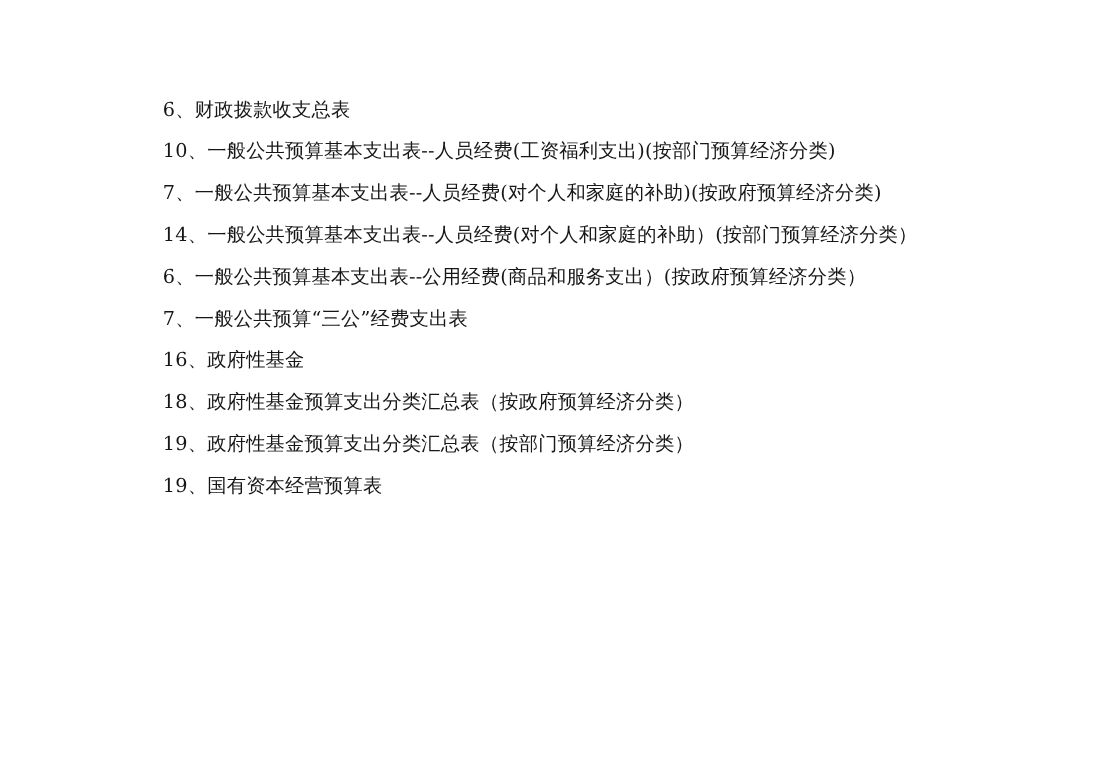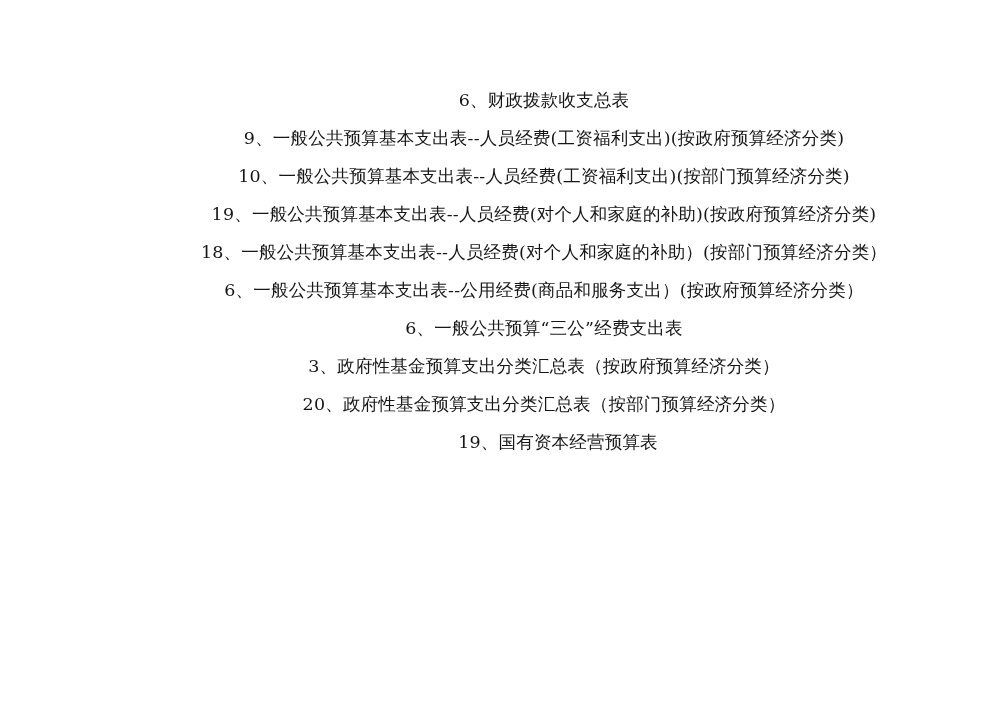--- a/index.html
+++ b/index.html
@@ -13,51 +13,49 @@
     font-family: "DejaVu Serif", "Liberation Serif", serif;
     color: #1a1a1a;
     overflow: hidden;
   }
   .page {
     position: relative;
     width: 1000px;
     height: 706px;
     background: #ffffff;
     box-sizing: border-box;
-    text-align: center;
   }
   .doc-body {
     position: absolute;
     left: 148px;
     top: 92px;
     right: 60px;
   }
   .toc-item {
     font-size: 17.5px;
     line-height: 1.0;
     letter-spacing: 0.2px;
     margin: 0 0 20.5px 0;
     white-space: nowrap;
     color: #161616;
     font-family: "DejaVu Serif", "Liberation Serif", serif;
   }
   .toc-item:last-child {
     margin-bottom: 0;
-    margin-left: 28px;
   }
 </style>
 </head>
 <body>
 
 <div class="page">
   <div class="doc-body">
     <p class="toc-item">6、财政拨款收支总表</p>
-    <p class="toc-item">9、一般公共预算基本支出表--人员经费(工资福利支出)(按政府预算经济分类)</p>
     <p class="toc-item">10、一般公共预算基本支出表--人员经费(工资福利支出)(按部门预算经济分类)</p>
-    <p class="toc-item">19、一般公共预算基本支出表--人员经费(对个人和家庭的补助)(按政府预算经济分类)</p>
-    <p class="toc-item">18、一般公共预算基本支出表--人员经费(对个人和家庭的补助）(按部门预算经济分类）</p>
+    <p class="toc-item">7、一般公共预算基本支出表--人员经费(对个人和家庭的补助)(按政府预算经济分类)</p>
+    <p class="toc-item">14、一般公共预算基本支出表--人员经费(对个人和家庭的补助）(按部门预算经济分类）</p>
     <p class="toc-item">6、一般公共预算基本支出表--公用经费(商品和服务支出）(按政府预算经济分类）</p>
-    <p class="toc-item">6、一般公共预算“三公”经费支出表</p>
-    <p class="toc-item">3、政府性基金预算支出分类汇总表（按政府预算经济分类）</p>
-    <p class="toc-item">20、政府性基金预算支出分类汇总表（按部门预算经济分类）</p>
+    <p class="toc-item">7、一般公共预算“三公”经费支出表</p>
+    <p class="toc-item">16、政府性基金</p>
+    <p class="toc-item">18、政府性基金预算支出分类汇总表（按政府预算经济分类）</p>
+    <p class="toc-item">19、政府性基金预算支出分类汇总表（按部门预算经济分类）</p>
     <p class="toc-item">19、国有资本经营预算表</p>
   </div>
 </div>
 
 </body></html>

